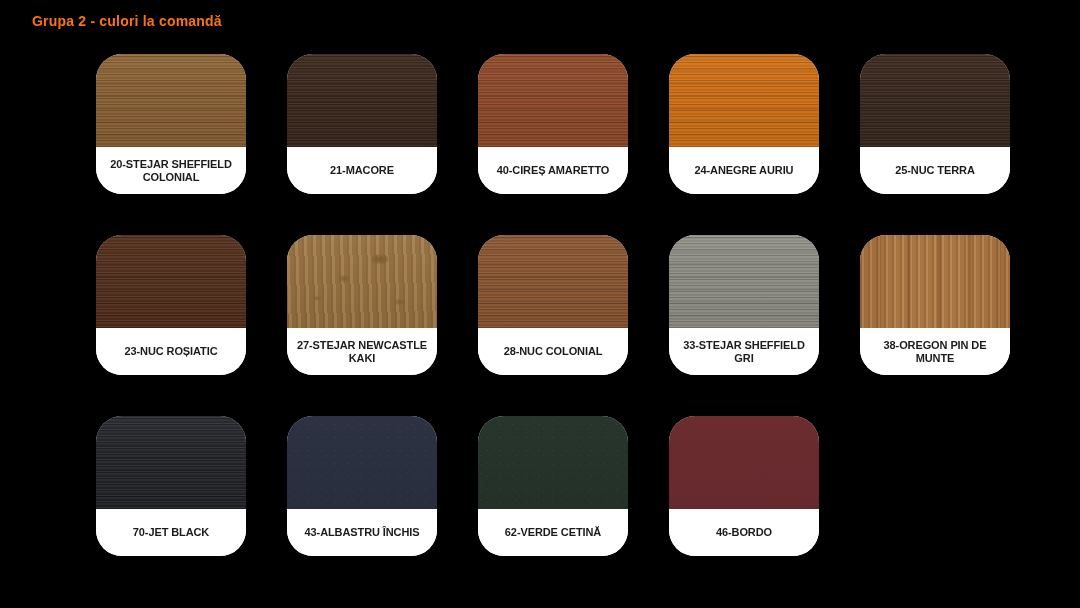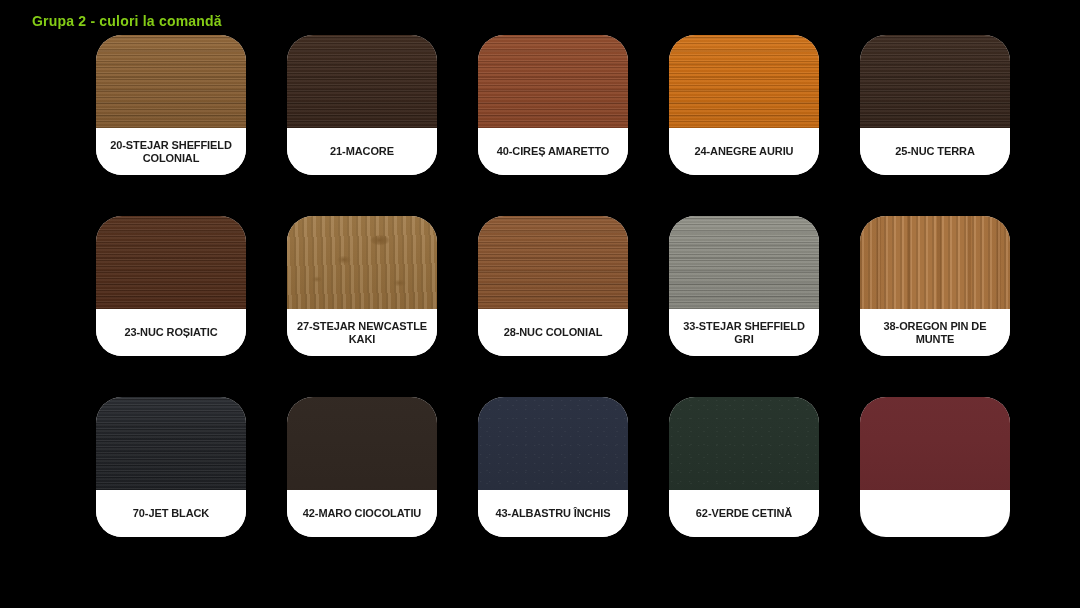--- a/index.html
+++ b/index.html
@@ -16,28 +16,28 @@
     position: relative;
   }
 
   #page-title {
     position: absolute;
     left: 32px;
     top: 13px;
     font-size: 14px;
     font-weight: 700;
     letter-spacing: 0.2px;
-    color: #84cc16;
+    color: #f97316;
     white-space: nowrap;
   }
 
   #swatch-grid {
     position: absolute;
     left: 96px;
-    top: 35px;
+    top: 54px;
     width: 889px;
     display: grid;
     grid-template-columns: repeat(5, 150px);
     grid-template-rows: repeat(3, 140px);
     column-gap: 35px;
     row-gap: 51px;
     gap: 41px;
   }
 
   .swatch-card {
@@ -172,41 +172,36 @@
     </div>
     <div class="swatch-card">
       <div class="swatch-color" style="background: rgb(36, 38, 42);">
         <div class="grain" style="background-image: repeating-linear-gradient(0deg, rgba(0, 0, 0, 0.16) 0px, rgba(0, 0, 0, 0.16) 1px, rgba(255, 255, 255, 0.07) 1px, rgba(255, 255, 255, 0.07) 2px, rgba(0, 0, 0, 0.05) 2px, rgba(0, 0, 0, 0.05) 4px, rgba(255, 255, 255, 0.04) 4px, rgba(255, 255, 255, 0.04) 6px), linear-gradient(rgba(58, 62, 68, 0.333) 0%, transparent 35%, rgba(21, 23, 26, 0.4) 100%), repeating-linear-gradient(0deg, transparent 0px, transparent 11px, rgba(0, 0, 0, 0.1) 11px, rgba(0, 0, 0, 0.1) 13px);"></div>
       </div>
       <div class="swatch-label-area">
         <div class="swatch-label">70-JET BLACK</div>
       </div>
     </div>
     <div class="swatch-card">
-      <div class="swatch-color" style="background: rgb(49, 40, 34);">
-        <div class="grain" style="background-image: linear-gradient(rgba(58, 48, 42, 0.2) 0%, transparent 45%, rgba(42, 33, 27, 0.333) 100%);"></div>
-      </div>
-      <div class="swatch-label-area">
-        <div class="swatch-label">42-MARO CIOCOLATIU</div>
-      </div>
-    </div>
-    <div class="swatch-card">
       <div class="swatch-color" style="background: rgb(42, 48, 64);">
         <div class="grain" style="background-image: radial-gradient(circle at 30% 40%, rgba(255, 255, 255, 0.05) 0.6px, transparent 0.9px), radial-gradient(circle at 70% 65%, rgba(255, 255, 255, 0.043) 0.6px, transparent 0.9px), linear-gradient(rgba(51, 59, 76, 0.2) 0%, transparent 45%, rgba(35, 41, 54, 0.333) 100%); background-size: 9px 9px, 13px 13px, 100% 100%;"></div>
       </div>
       <div class="swatch-label-area">
         <div class="swatch-label">43-ALBASTRU ÎNCHIS</div>
       </div>
     </div>
     <div class="swatch-card">
       <div class="swatch-color" style="background: rgb(38, 51, 43);">
         <div class="grain" style="background-image: radial-gradient(circle at 30% 40%, rgba(255, 255, 255, 0.05) 0.6px, transparent 0.9px), radial-gradient(circle at 70% 65%, rgba(255, 255, 255, 0.043) 0.6px, transparent 0.9px), linear-gradient(rgba(47, 61, 52, 0.2) 0%, transparent 45%, rgba(30, 42, 35, 0.333) 100%); background-size: 9px 9px, 13px 13px, 100% 100%;"></div>
       </div>
       <div class="swatch-label-area">
         <div class="swatch-label">62-VERDE CETINĂ</div>
       </div>
     </div>
     <div class="swatch-card">
       <div class="swatch-color" style="background: rgb(106, 43, 47);">
         <div class="grain" style="background-image: linear-gradient(rgba(117, 51, 56, 0.2) 0%, transparent 45%, rgba(92, 35, 39, 0.333) 100%);"></div>
       </div>
+      <div class="swatch-label-area">
+        <div class="swatch-label">46-BORDO</div>
+      </div>
     </div>
   </div>
 
 </body></html>

